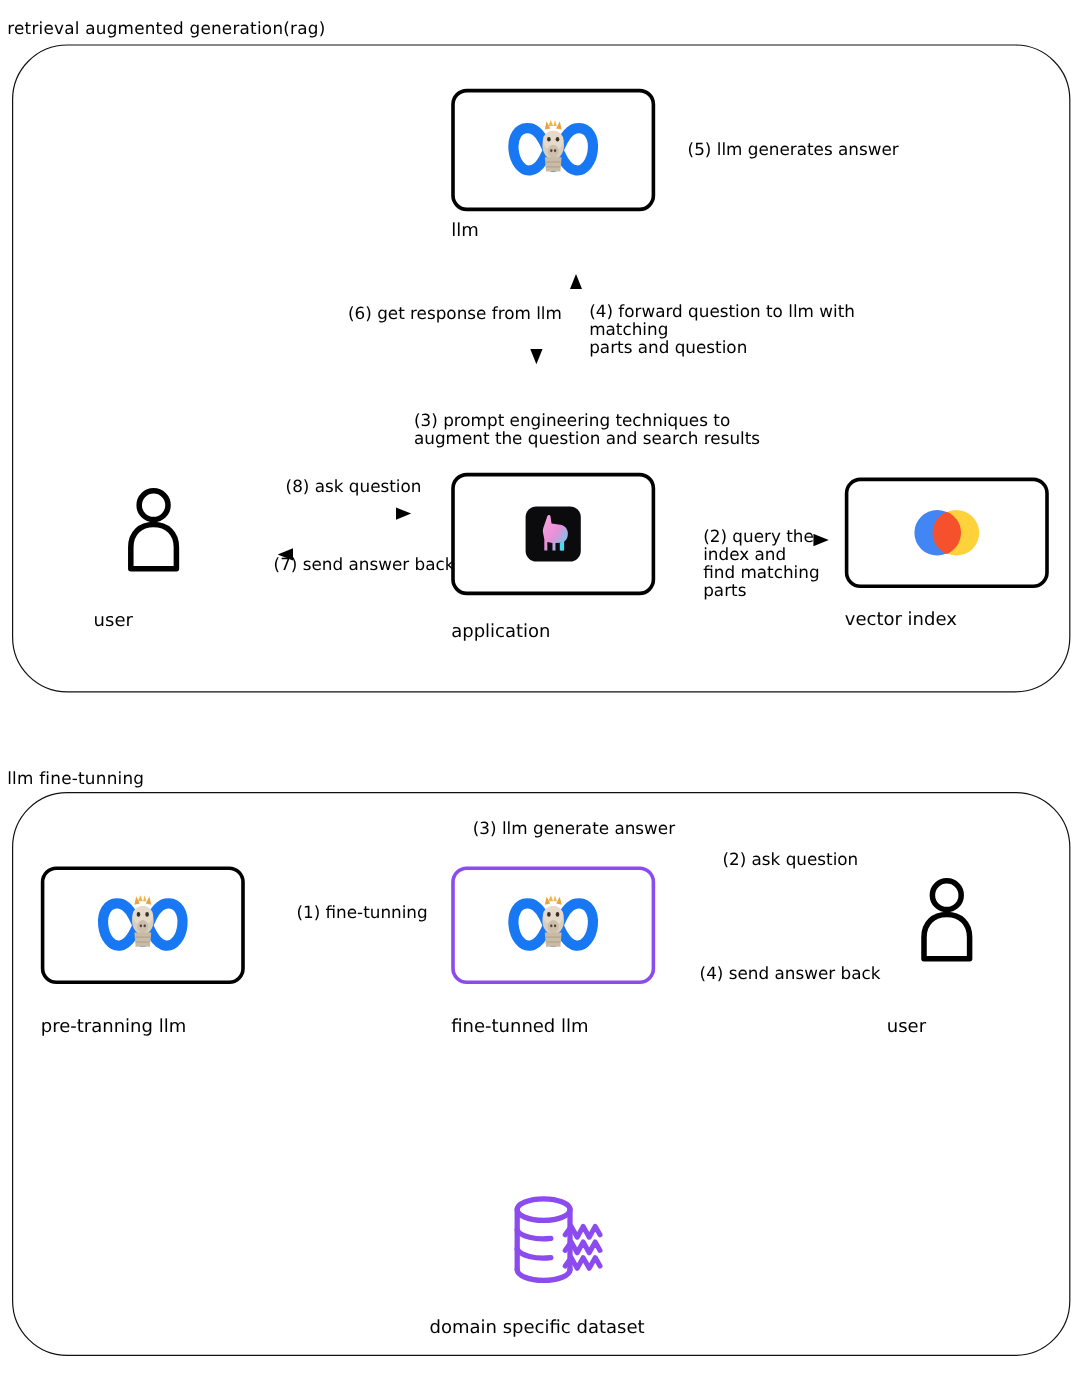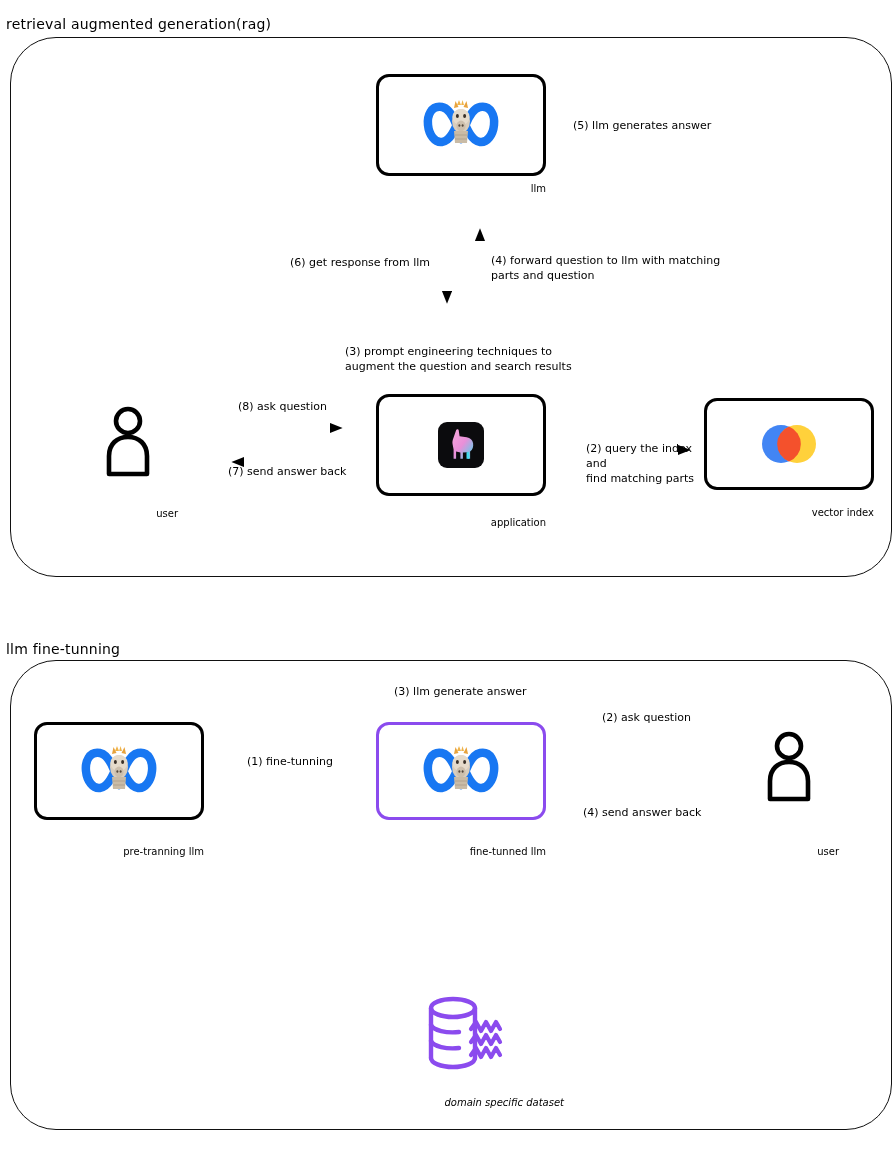--- a/index.html
+++ b/index.html
@@ -33,30 +33,30 @@
     box-sizing:border-box;
     background:#fff;
     border:3.4px solid #000;
     border-radius:13px;
     display:flex;align-items:center;justify-content:center;
   }
   .node-box.accent{border-color:#8b4bee;border-width:3.2px;}
 
   .node-label{
     position:absolute;
-    text-align:right;
-    font-size:10px;
+    text-align:left;
+    font-size:15px;
     white-space:nowrap;
     color:#000;
   }
 
   
   .edge-label{
     position:absolute;
-    font-size:11px;
+    font-size:14px;
     line-height:15px;
     color:#000;
     white-space:pre-line;
   }
 
   
   .meta-llama{position:relative;width:74px;height:52px;}
   .meta-llama svg{position:absolute;left:0;top:0;}
 
   
@@ -286,13 +286,13 @@
       <path d="M6 30 A22 9 0 0 0 34 37"></path>
       <path d="M6 46 A22 9 0 0 0 34 53"></path>
     </g>
     <g fill="none" stroke="#8b4bee" stroke-width="4.2" stroke-linecap="round" stroke-linejoin="round">
       <path d="M46 34 L51 27 L56 36 L61 27 L66 36 L71 27 L75 34"></path>
       <path d="M46 47 L51 40 L56 49 L61 40 L66 49 L71 40 L75 47"></path>
       <path d="M46 60 L51 53 L56 62 L61 53 L66 62 L71 53 L75 60"></path>
     </g>
   </svg>
 </div>
-<div class="node-label" style="left:358px;top:1097px;width:206px;font-style:italic;">domain specific dataset</div>
+<div class="node-label" style="left:358px;top:1097px;width:206px;">domain specific dataset</div>
 
 </body></html>

